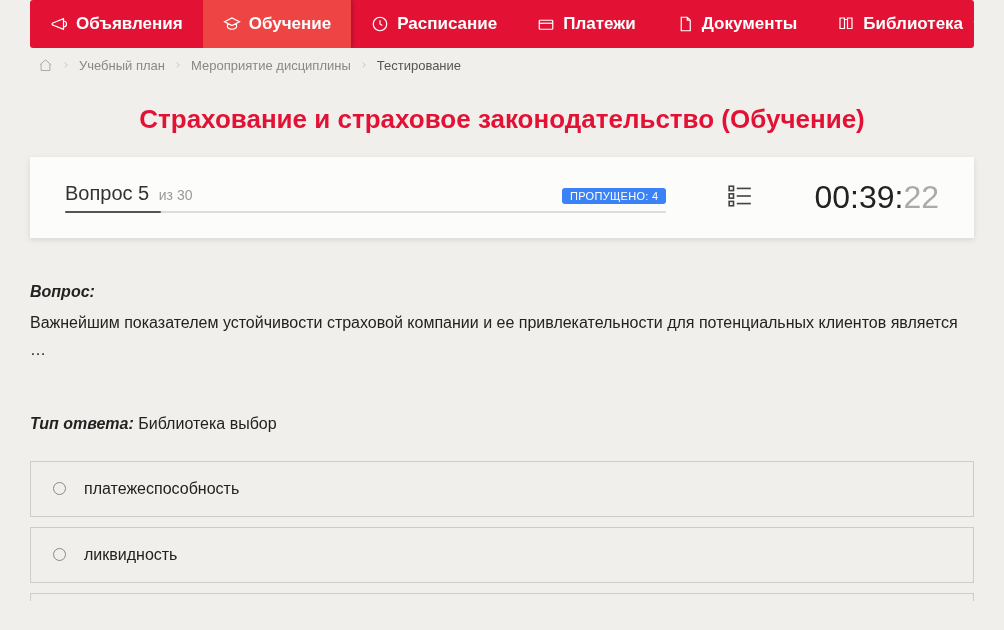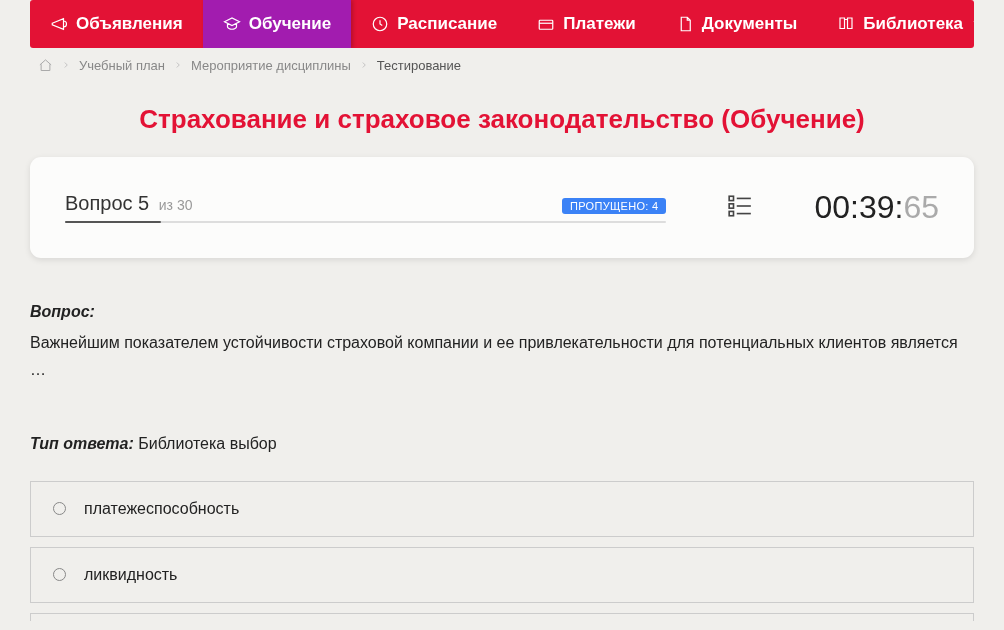--- a/index.html
+++ b/index.html
@@ -1,31 +1,31 @@
 <!DOCTYPE html>
 <html><head>
 <meta charset="utf-8">
 <style>
 * { margin: 0; padding: 0; box-sizing: border-box; }
 body { font-family: Arial, sans-serif; background: #f0efec; width: 1004px; height: 630px; overflow: auto; }
 .container { padding: 0 30px 20px; }
 .navbar { background: #e31235; display: flex; border-radius: 3px; overflow: hidden; }
 .nav-item { display: flex; align-items: center; padding: 14px 20px; color: white; font-size: 17px; font-weight: 600; cursor: pointer; gap: 8px; }
-.nav-item.active { background: #a21caf; box-shadow: 2px 0 4px rgba(0,0,0,0.2); }
+.nav-item.active { background: #ef4444; box-shadow: 2px 0 4px rgba(0,0,0,0.2); }
 .nav-icon { width: 18px; height: 18px; display: inline-flex; align-items: center; justify-content: center; }
 .nav-item svg { width: 18px; height: 18px; stroke: white; fill: none; stroke-width: 1.6; }
 .chevron-down svg { width: 12px; height: 12px; stroke: white; fill: none; stroke-width: 2; }
 .breadcrumb { display: flex; align-items: flex-start; padding: 10px 8px 0; gap: 8px; font-size: 13px; color: #888; }
 .breadcrumb-item { color: #888; cursor: pointer; }
 .breadcrumb-item.current { color: #555; }
 .breadcrumb-sep, .home-icon { color: #bbb; }
 .home-icon svg { width: 15px; height: 15px; stroke: #aaa; fill: none; stroke-width: 1.6; }
 .breadcrumb-sep svg { width: 10px; height: 10px; stroke: #bbb; fill: none; stroke-width: 2; }
 .page-title { text-align: center; color: #e31235; font-size: 26px; font-weight: 700; margin: 28px 0 22px; }
-.progress-bar { background: #fcfcfb; border-radius: 11px; box-shadow: 0 2px 6px rgba(0,0,0,0.1); padding: 32px 35px; display: flex; align-items: center; }
+.progress-bar { background: #fcfcfb; border-radius: 0; box-shadow: 0 2px 6px rgba(0,0,0,0.1); padding: 22px 35px; display: flex; align-items: center; }
 .q-section { flex: 1; }
 .q-header { display: flex; align-items: baseline; justify-content: space-between; margin-bottom: 6px; }
 .q-num { font-size: 20px; color: #333; }
 .q-num-label { font-weight: 400; }
 .q-num-curr { font-weight: 400; }
 .q-total { font-size: 14px; color: #999; margin-left: 4px; }
 .skipped-badge { background: #3b82f6; color: white; font-size: 11px; padding: 2px 8px; border-radius: 3px; font-weight: 400; letter-spacing: 0.3px; }
 .q-progress-track { background: #ddd; height: 2px; border-radius: 2px; }
 .q-progress-fill { background: #555; height: 2px; width: 16%; border-radius: 2px; }
 .list-icon { margin: 0 60px; cursor: pointer; }
@@ -146,21 +146,21 @@
       <svg viewBox="0 0 24 24">
           <rect x="2" y="3" width="4" height="4"></rect>
           <rect x="2" y="10" width="4" height="4"></rect>
           <rect x="2" y="17" width="4" height="4"></rect>
           <line x1="9" y1="5" x2="22" y2="5"></line>
           <line x1="9" y1="12" x2="22" y2="12"></line>
           <line x1="9" y1="19" x2="22" y2="19"></line>
         </svg>
     </div>
     <div class="timer">
-      <span>00:39:</span><span class="timer-sec">65</span>
+      <span>00:39:</span><span class="timer-sec">22</span>
     </div>
   </div>
 
   <div class="content">
     <div class="label-row">
       <span class="lbl">Вопрос:</span>
     </div>
     <div class="label-row">Важнейшим показателем устойчивости страховой компании и ее привлекательности для потенциальных клиентов является …</div>
     <div class="gap"></div>
     <div class="label-row">

